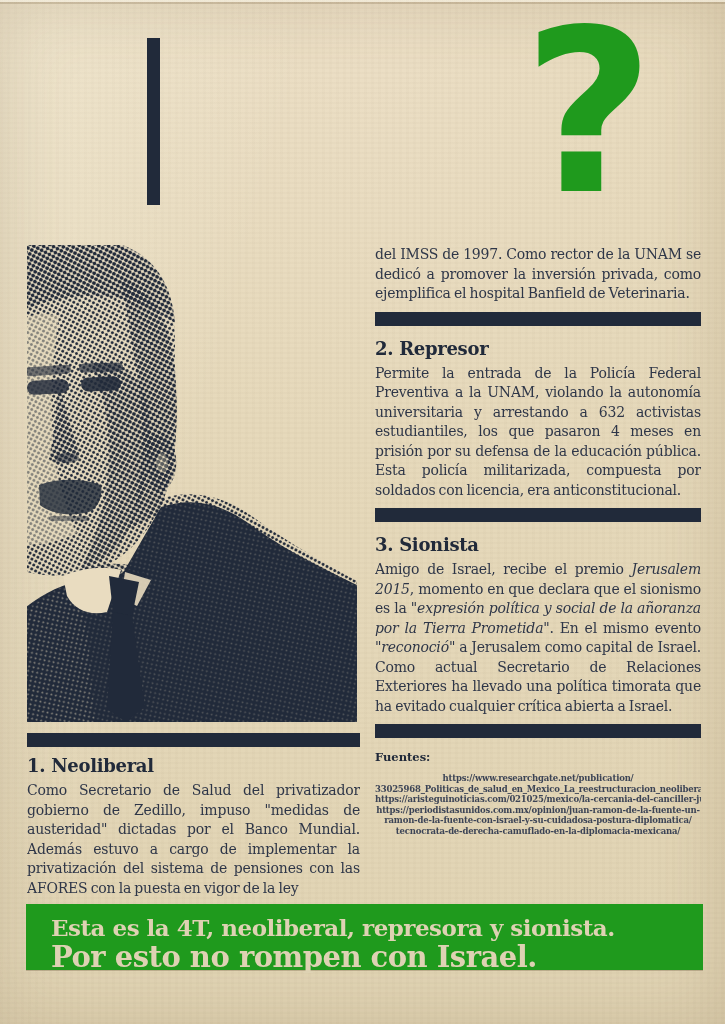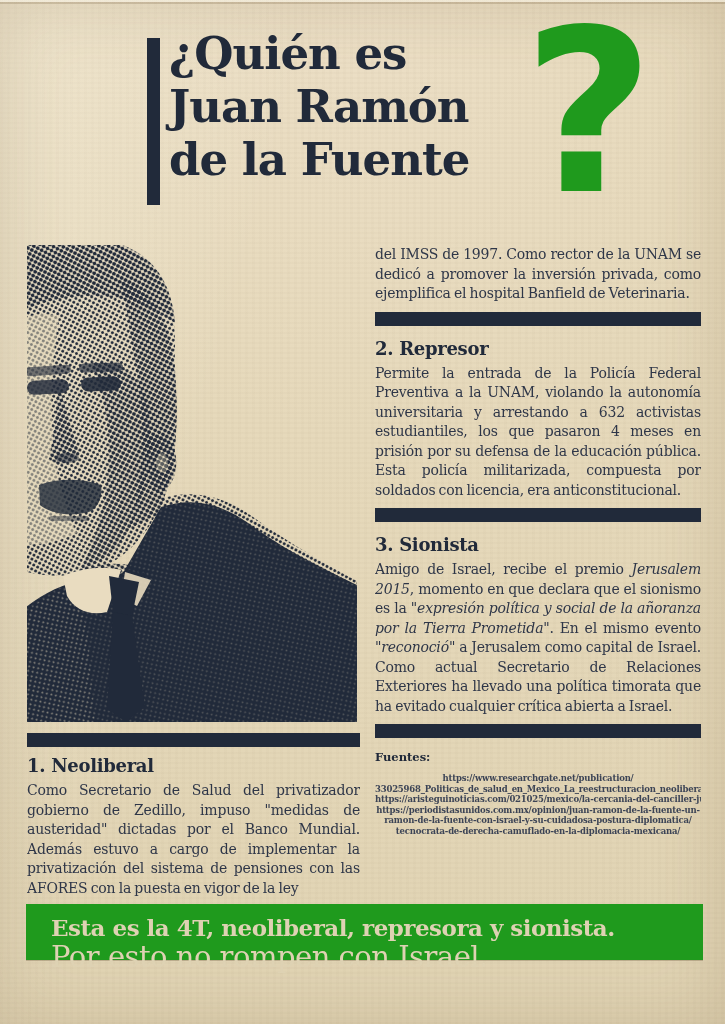--- a/index.html
+++ b/index.html
@@ -42,41 +42,36 @@
   h2{margin:0 0 5px; font-size:18px; line-height:21px; color:var(--ink); letter-spacing:-.3px;}
   p.body{margin:0; font-weight:normal; font-size:14px; line-height:19.5px;
     letter-spacing:-.2px; word-spacing:-1px; text-align:justify;}
   p.body .it{font-style:italic;}
   .sources{margin-top:2px;}
   .src-label{font-weight:bold; font-size:11.5px; color:var(--ink); margin-bottom:9px;}
   .src-line{font-weight:bold; font-size:8.5px; line-height:10.5px; letter-spacing:-.2px;
     white-space:nowrap; color:var(--src-text);text-align:center;}
 
   
-  .banner{position:absolute; left:26px; top:904px; width:677px; height:56px; box-sizing:border-box;
+  .banner{position:absolute; left:26px; top:904px; width:677px; height:66px; box-sizing:border-box;
     background:var(--green); padding:10px 0 0 25px; color:var(--banner-text);
     box-shadow:0 1px 0 rgba(80,60,30,.25);}
   .banner .b1{font-weight:bold; font-size:23px; line-height:27px; letter-spacing:-.5px;}
-  .banner .b2{font-weight:normal; font-size:29px; line-height:33px; letter-spacing:-.5px;}
+  .banner .b2{font-weight:bold; font-size:29px; line-height:33px; letter-spacing:-.5px;}
 </style>
 </head>
 <body>
 
 <div class="page">
 
   <div class="crease c1"></div>
   <div class="crease c2"></div>
   <div class="crease c3"></div>
 
   <div class="title-bar"></div>
-  <h1 class="title">
-    <span>¿Quién es</span>
-    <span>Juan Ramón</span>
-    <span>de la Fuente</span>
-  </h1>
   <div class="qmark">?</div>
 
   <div class="portrait">
     <svg width="330" height="477" viewBox="0 0 330 477">
       <defs>
         <pattern id="htD" width="4.4" height="4.4" patternUnits="userSpaceOnUse" patternTransform="rotate(28)">
           <circle cx="2.2" cy="2.2" r="1.85" fill="#212a3a"></circle>
           </pattern>
         <pattern id="htM" width="4.4" height="4.4" patternUnits="userSpaceOnUse" patternTransform="rotate(28)">
           <circle cx="2.2" cy="2.2" r="1.5" fill="#212a3a"></circle>

